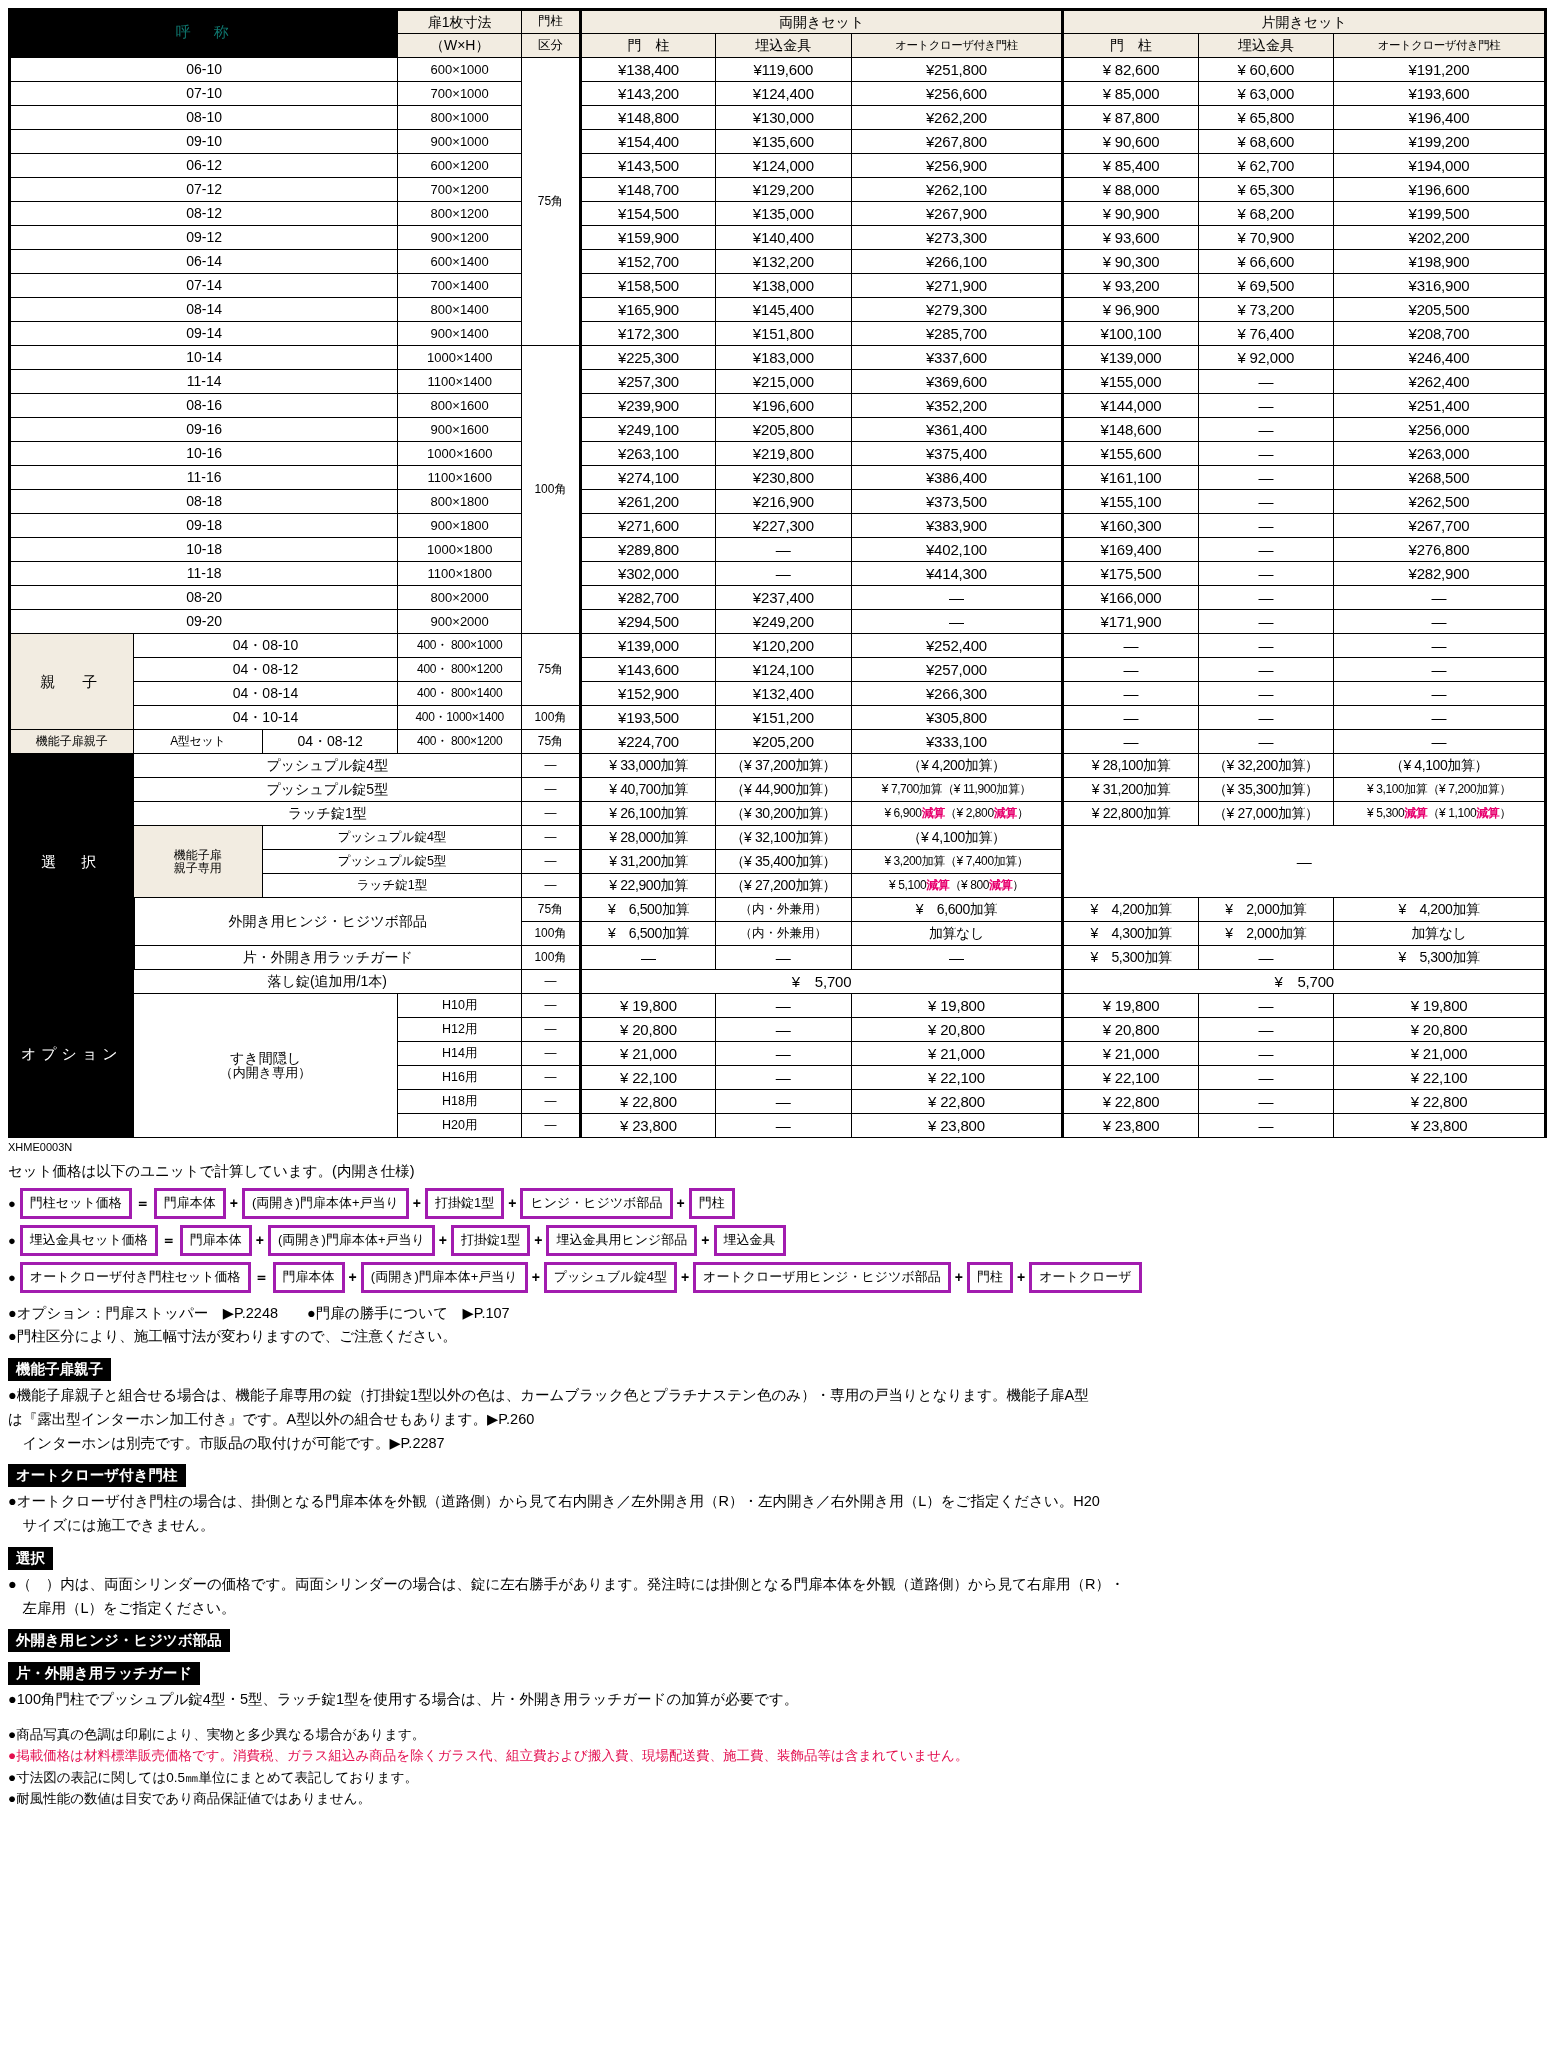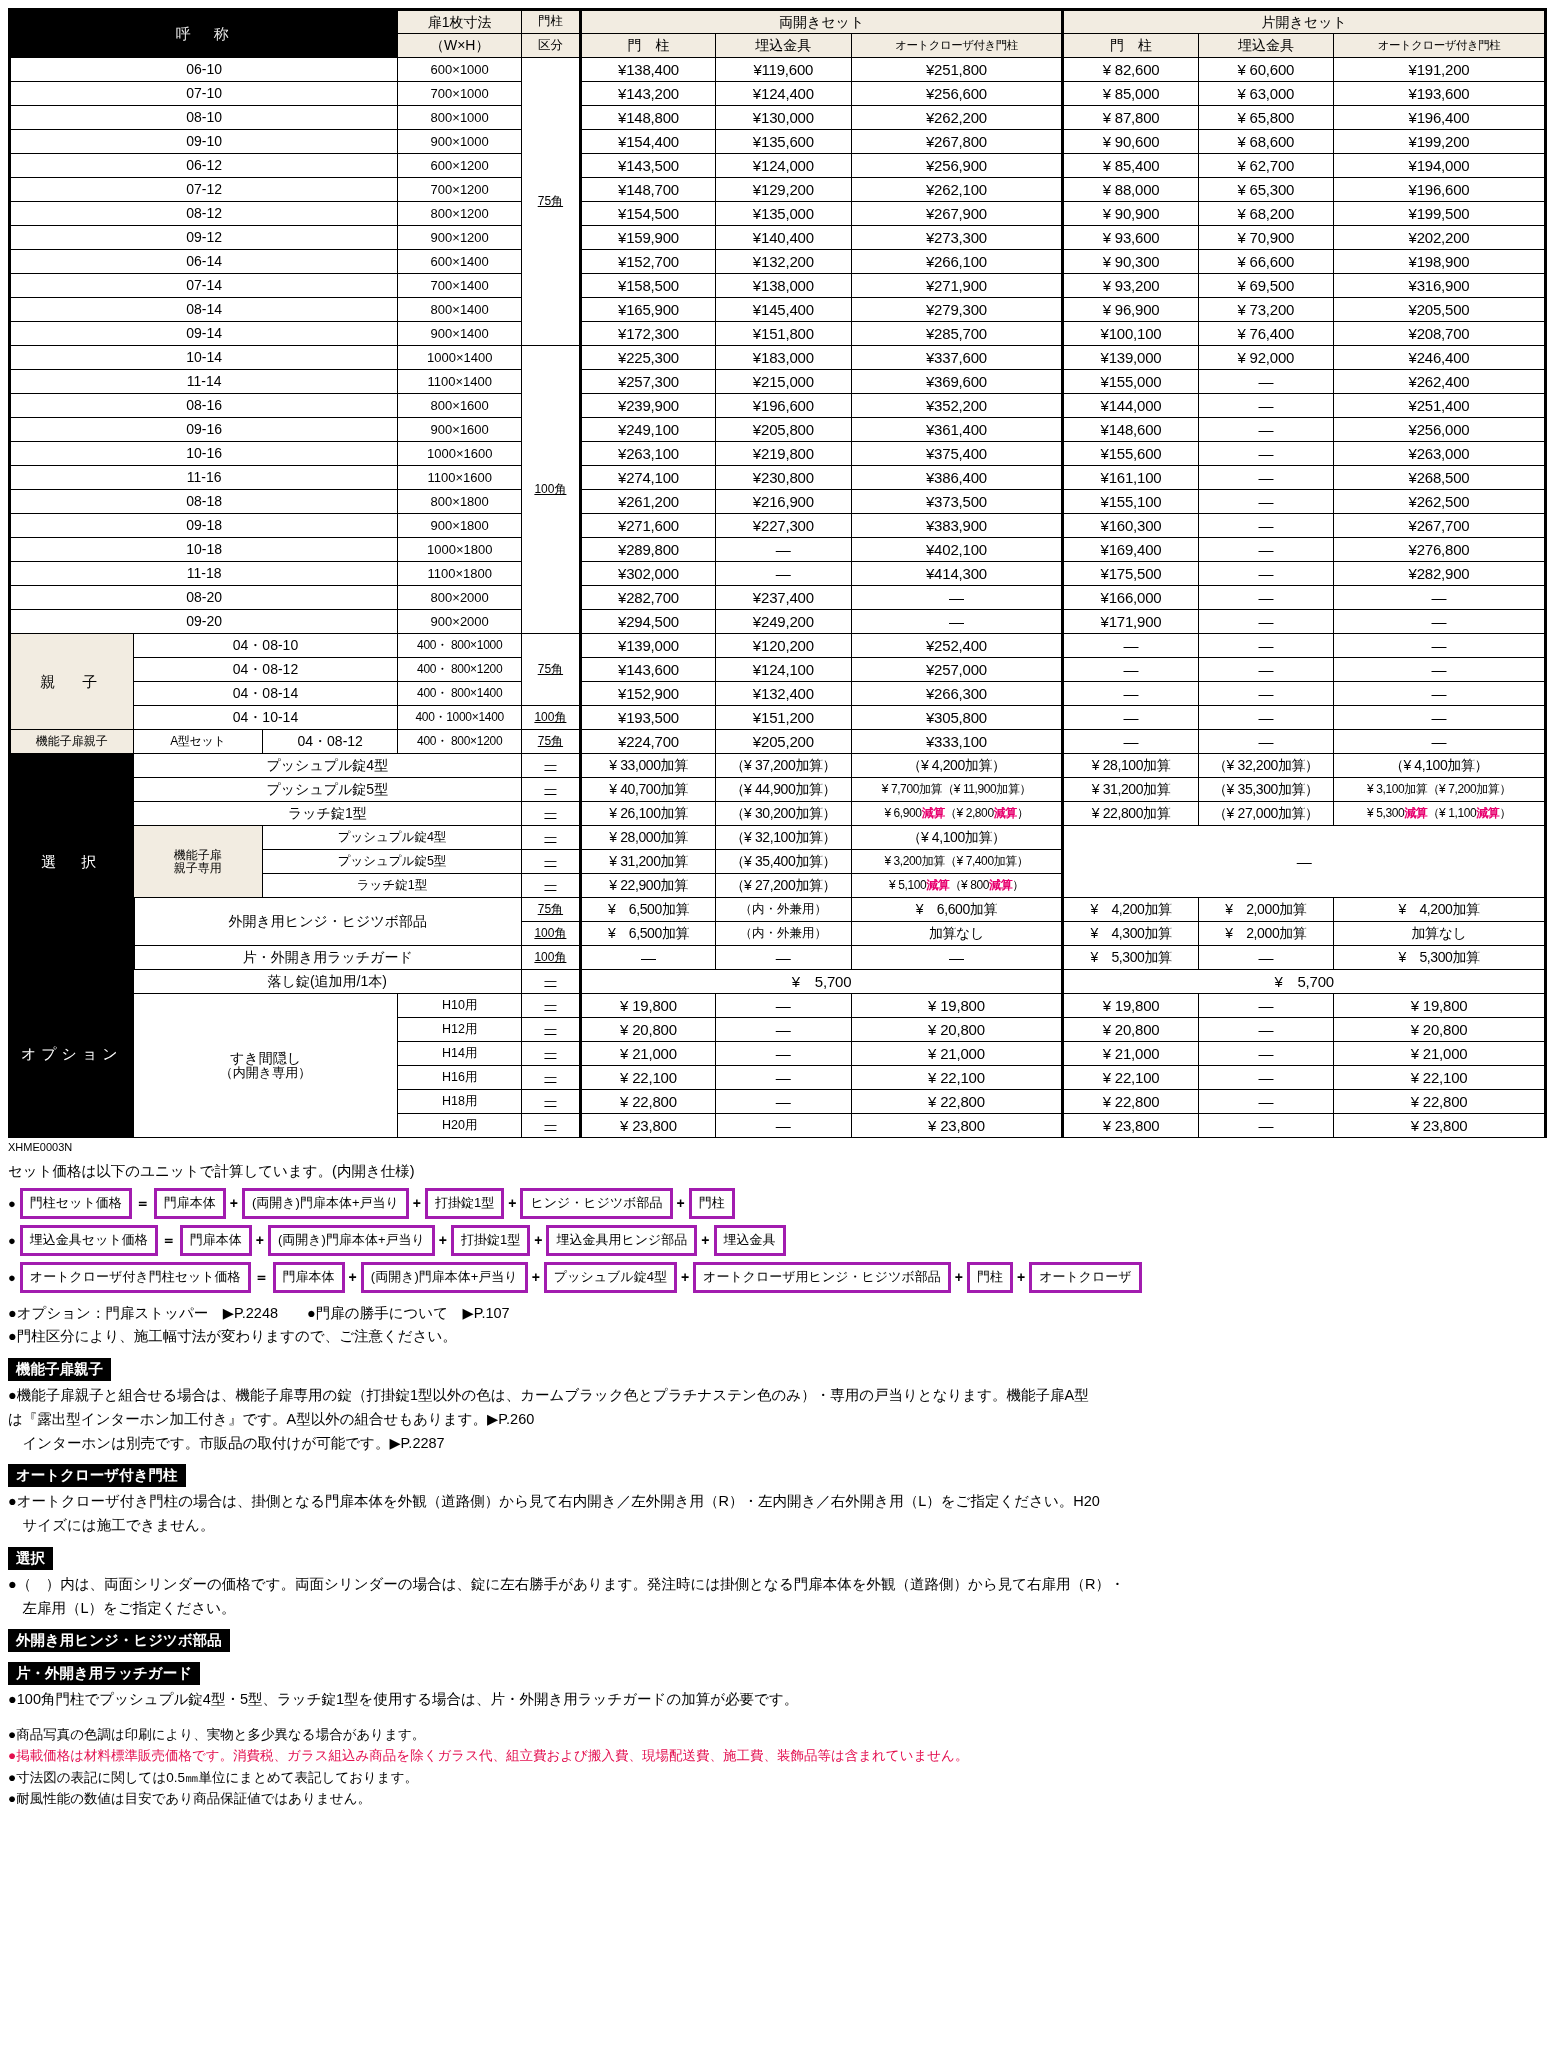--- a/index.html
+++ b/index.html
@@ -22,29 +22,29 @@
   }
   table.price td, table.price th {
     border: 1px solid #000;
     padding: 0;
     text-align: center;
     vertical-align: middle;
     height: 24px;
     line-height: 1.05;
     font-weight: normal;
   }
-  .hdr-black { background:#000; color:#e5e5e5; font-weight:bold; letter-spacing:4px; font-size:15px;}
+  .hdr-black { background:#000; color:#0f766e; font-weight:bold; letter-spacing:4px; font-size:15px;font-family:Liberation Mono, monospace;}
   .hdr-beige { background:#f2ece1; font-weight:normal; font-size:14px; }
   .hdr-beige.sm { font-size:12.5px; }
   .hdr-beige.xs { font-size:11.5px; letter-spacing:-0.5px; }
   .nm { font-size:14px; }
   .dim { font-size:13px; }
   .dim.sm { font-size:12px; letter-spacing:-0.3px;}
   .yen { font-weight:bold; font-size:15px; letter-spacing:-0.2px; }
-  .kaku { font-size:12px;text-decoration:underline; }
+  .kaku { font-size:12px; }
   .beigecell { background:#f2ece1; font-weight:bold; letter-spacing:6px; font-size:15px;}
   .beigecell2 { background:#f2ece1; font-size:12px; letter-spacing:0px;}
   .blackcell { background:#000; color:#fff; font-weight:bold; font-size:15px; letter-spacing:5px;}
   .dash { font-size:15px; font-weight:bold;}
   .thickL { border-left:3px solid #000 !important; }
   .thickR { border-right:3px solid #000 !important; }
   .thickT { border-top:3px solid #000 !important; }
   .lbl { font-size:14px; }
   .lbl.sm { font-size:12.5px; }
   .kasan { font-weight:bold; font-size:14px; letter-spacing:-0.4px; }

